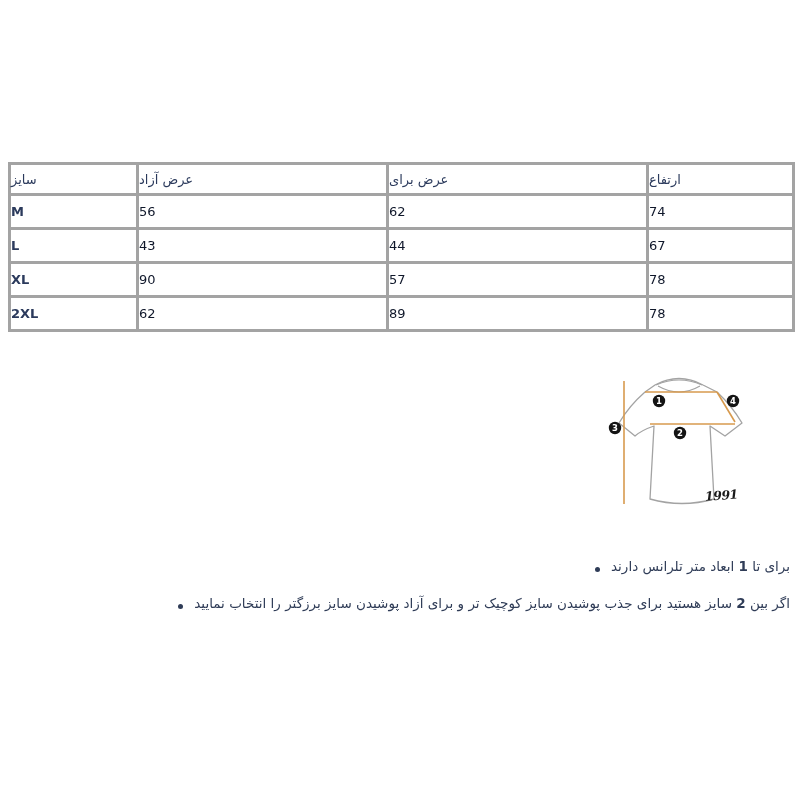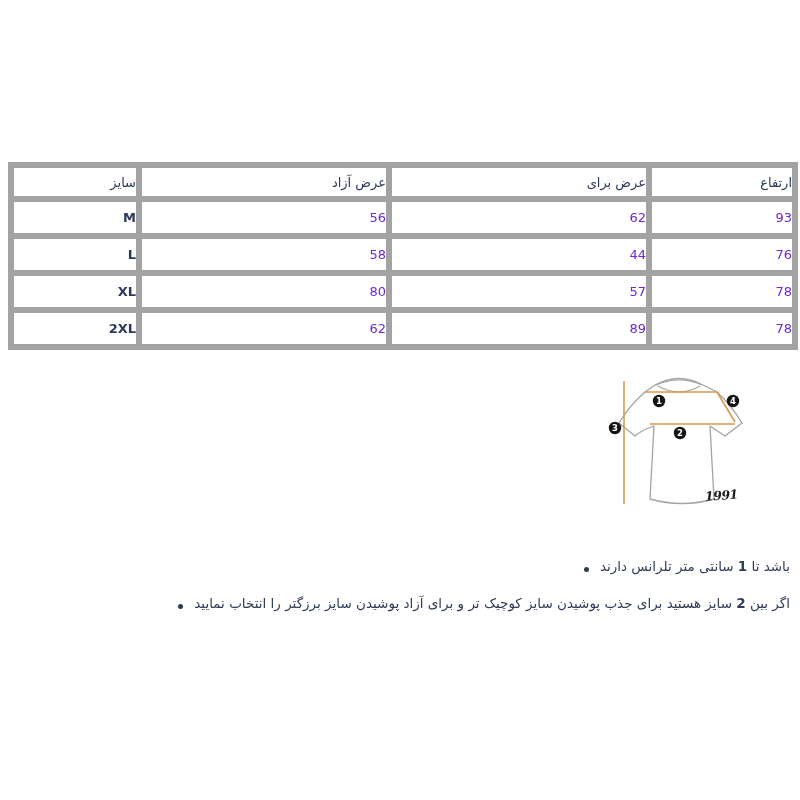--- a/index.html
+++ b/index.html
@@ -21,41 +21,41 @@
     position: absolute;
     left: 8px;
     top: 162px;
     width: 784px;
     border-collapse: collapse;
     table-layout: fixed;
     background: #ffffff;
   }
   table.size-table th,
   table.size-table td {
-    border: 6px solid #a3a3a3;
-    text-align: right;
+    border: 3px solid #a3a3a3;
+    text-align: left;
     vertical-align: middle;
     font-size: 13px;
     padding: 0;
   }
   table.size-table thead th {
     height: 28px;
     color: #2b3a5c;
     font-weight: normal;
     border-bottom: 2px solid #8a94a6;
   }
   table.size-table tbody td {
     height: 31px;
   }
   td.cell-size {
     color: #2b3a5c;
     font-weight: bold;
   }
   td.cell-val {
-    color: #6d28d9;
+    color: #0f172a;
     font-weight: normal;
   }
 
   
   .tshirt-wrap {
     position: absolute;
     left: 597px;
     top: 368px;
     width: 160px;
     height: 145px;
@@ -148,31 +148,31 @@
         <th>عرض آزاد</th>
         <th>عرض برای</th>
         <th>ارتفاع</th>
       </tr>
     </thead>
     <tbody>
       <tr>
         <td class="cell-size">M</td>
         <td class="cell-val">56</td>
         <td class="cell-val">62</td>
-        <td class="cell-val">93</td>
+        <td class="cell-val">74</td>
       </tr>
       <tr>
         <td class="cell-size">L</td>
-        <td class="cell-val">58</td>
+        <td class="cell-val">43</td>
         <td class="cell-val">44</td>
-        <td class="cell-val">76</td>
+        <td class="cell-val">67</td>
       </tr>
       <tr>
         <td class="cell-size">XL</td>
-        <td class="cell-val">80</td>
+        <td class="cell-val">90</td>
         <td class="cell-val">57</td>
         <td class="cell-val">78</td>
       </tr>
       <tr>
         <td class="cell-size">2XL</td>
         <td class="cell-val">62</td>
         <td class="cell-val">89</td>
         <td class="cell-val">78</td>
       </tr>
     </tbody>
@@ -208,21 +208,21 @@
         <text class="marker-num" x="136" y="36.3">4</text>
       </g>
 
       <text class="logo-text" x="108" y="132" transform="rotate(-4 120 128)">1991</text>
     </svg>
   </div>
 
   <div class="notes">
     <div class="note-row">
       <span class="note-dot"></span>
-      <span class="note-text"><span>باشد تا </span><span class="num">1</span><span> سانتی متر تلرانس دارند</span></span>
+      <span class="note-text"><span>برای تا </span><span class="num">1</span><span> ابعاد متر تلرانس دارند</span></span>
     </div>
     <div class="note-row">
       <span class="note-dot"></span>
       <span class="note-text"><span>اگر بین </span><span class="num">2</span><span> سایز هستید برای جذب پوشیدن سایز کوچیک تر و برای آزاد پوشیدن سایز برزگتر را انتخاب نمایید</span></span>
     </div>
   </div>
 
 </div>
 
 </body></html>

